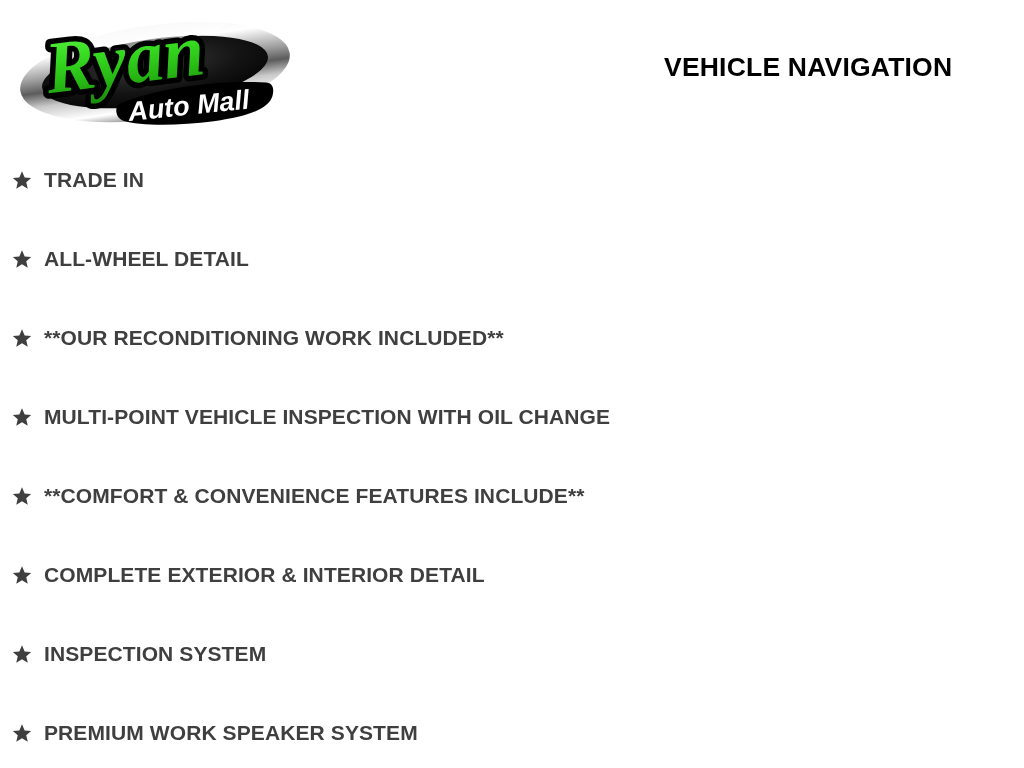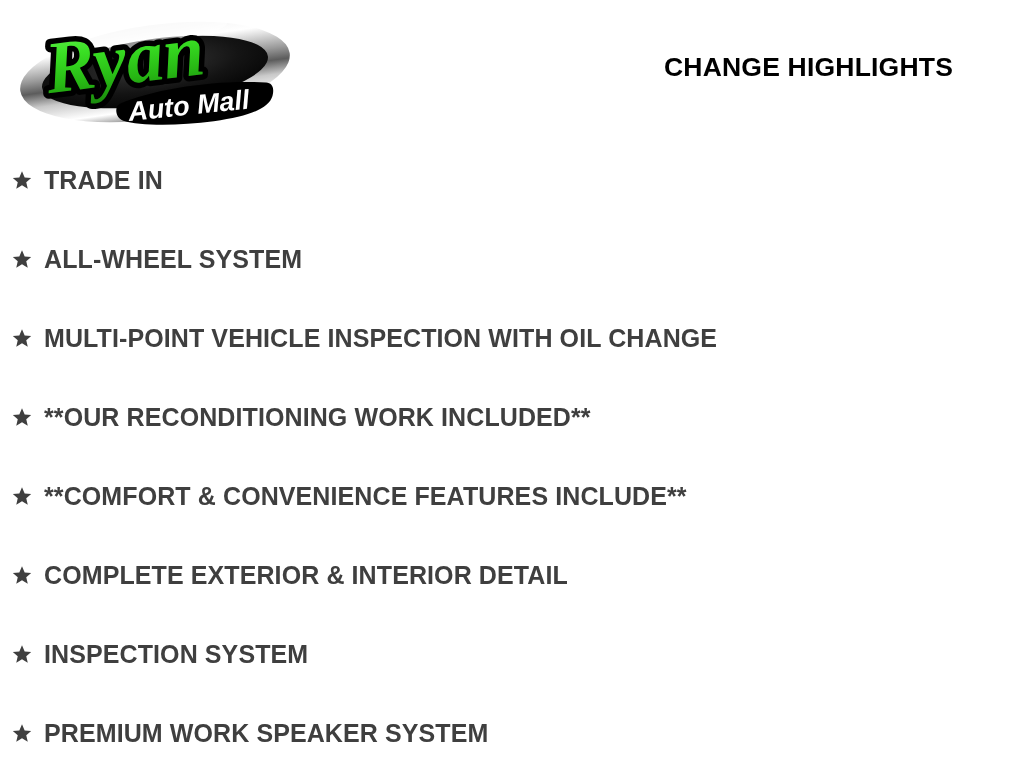--- a/index.html
+++ b/index.html
@@ -87,21 +87,21 @@
     display: block;
     width: 20px;
     height: 20px;
     fill: #3f3f3f;
   }
   .highlight-label {
     position: absolute;
     left: 44px;
     top: 50%;
     transform: translateY(-50%);
-    font-size: 25px;
+    font-size: 21px;
     font-weight: bold;
     color: #3f3f3f;
     letter-spacing: 0.1px;
     white-space: nowrap;
     line-height: 30px;
   }
 </style>
 </head>
 <body>
 
@@ -146,59 +146,59 @@
         </g>
 
         <path d="M104 86 C 140 74, 206 72, 252 80 C 258 81, 260 86, 257 94
                  C 252 106, 232 112, 196 113 C 160 114, 122 110, 106 103
                  C 99 100, 98 89, 104 86 Z" fill="#000000" transform="rotate(-6 180 95)"></path>
 
         <text x="112" y="104" font-family="'Liberation Sans', sans-serif" font-size="27" font-style="italic" font-weight="bold" fill="#ffffff" transform="rotate(-6 180 95)">Auto Mall</text>
       </svg>
     </div>
 
-    <div class="page-title">CHANGE HIGHLIGHTS</div>
+    <div class="page-title">VEHICLE NAVIGATION</div>
   </div>
 
   <div class="highlights">
 
     <div class="highlight-row">
       <span class="bullet-icon">
         <svg viewBox="0 0 24 24">
             <polygon points="12,1.6 15.2,8.9 23,9.6 17.1,14.8 18.9,22.5 12,18.4 5.1,22.5 6.9,14.8 1,9.6 8.8,8.9"></polygon>
           </svg>
       </span>
       <span class="highlight-label">TRADE IN</span>
     </div>
 
     <div class="highlight-row">
       <span class="bullet-icon">
         <svg viewBox="0 0 24 24">
             <polygon points="12,1.6 15.2,8.9 23,9.6 17.1,14.8 18.9,22.5 12,18.4 5.1,22.5 6.9,14.8 1,9.6 8.8,8.9"></polygon>
           </svg>
       </span>
-      <span class="highlight-label">ALL-WHEEL SYSTEM</span>
+      <span class="highlight-label">ALL-WHEEL DETAIL</span>
+    </div>
+
+    <div class="highlight-row">
+      <span class="bullet-icon">
+        <svg viewBox="0 0 24 24">
+            <polygon points="12,1.6 15.2,8.9 23,9.6 17.1,14.8 18.9,22.5 12,18.4 5.1,22.5 6.9,14.8 1,9.6 8.8,8.9"></polygon>
+          </svg>
+      </span>
+      <span class="highlight-label">**OUR RECONDITIONING WORK INCLUDED**</span>
     </div>
 
     <div class="highlight-row">
       <span class="bullet-icon">
         <svg viewBox="0 0 24 24">
             <polygon points="12,1.6 15.2,8.9 23,9.6 17.1,14.8 18.9,22.5 12,18.4 5.1,22.5 6.9,14.8 1,9.6 8.8,8.9"></polygon>
           </svg>
       </span>
       <span class="highlight-label">MULTI-POINT VEHICLE INSPECTION WITH OIL CHANGE</span>
-    </div>
-
-    <div class="highlight-row">
-      <span class="bullet-icon">
-        <svg viewBox="0 0 24 24">
-            <polygon points="12,1.6 15.2,8.9 23,9.6 17.1,14.8 18.9,22.5 12,18.4 5.1,22.5 6.9,14.8 1,9.6 8.8,8.9"></polygon>
-          </svg>
-      </span>
-      <span class="highlight-label">**OUR RECONDITIONING WORK INCLUDED**</span>
     </div>
 
     <div class="highlight-row">
       <span class="bullet-icon">
         <svg viewBox="0 0 24 24">
             <polygon points="12,1.6 15.2,8.9 23,9.6 17.1,14.8 18.9,22.5 12,18.4 5.1,22.5 6.9,14.8 1,9.6 8.8,8.9"></polygon>
           </svg>
       </span>
       <span class="highlight-label">**COMFORT &amp; CONVENIENCE FEATURES INCLUDE**</span>
     </div>

